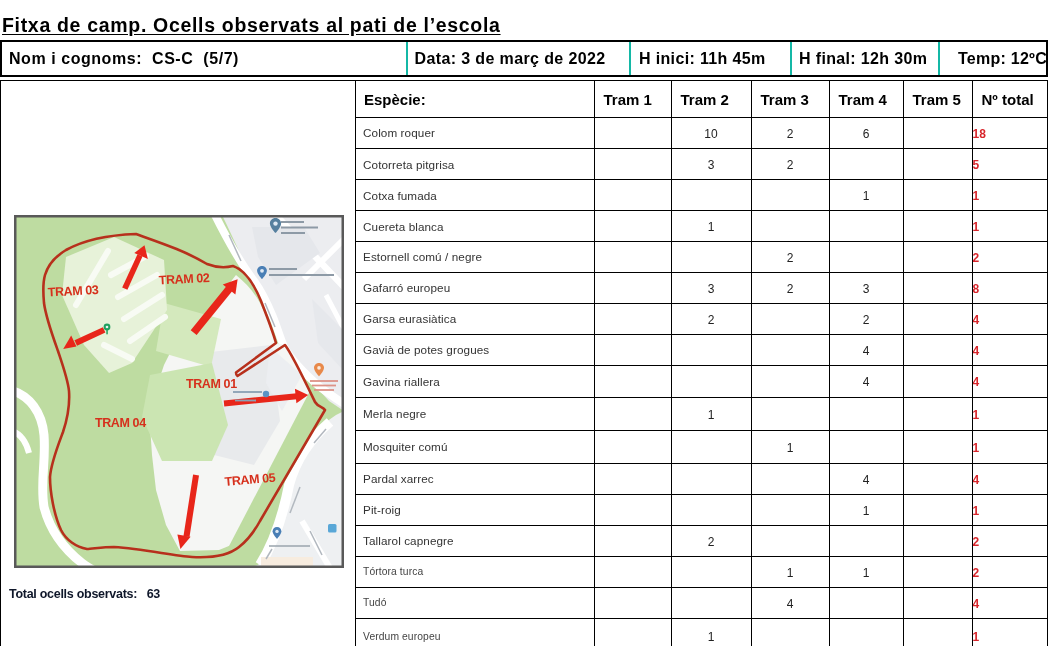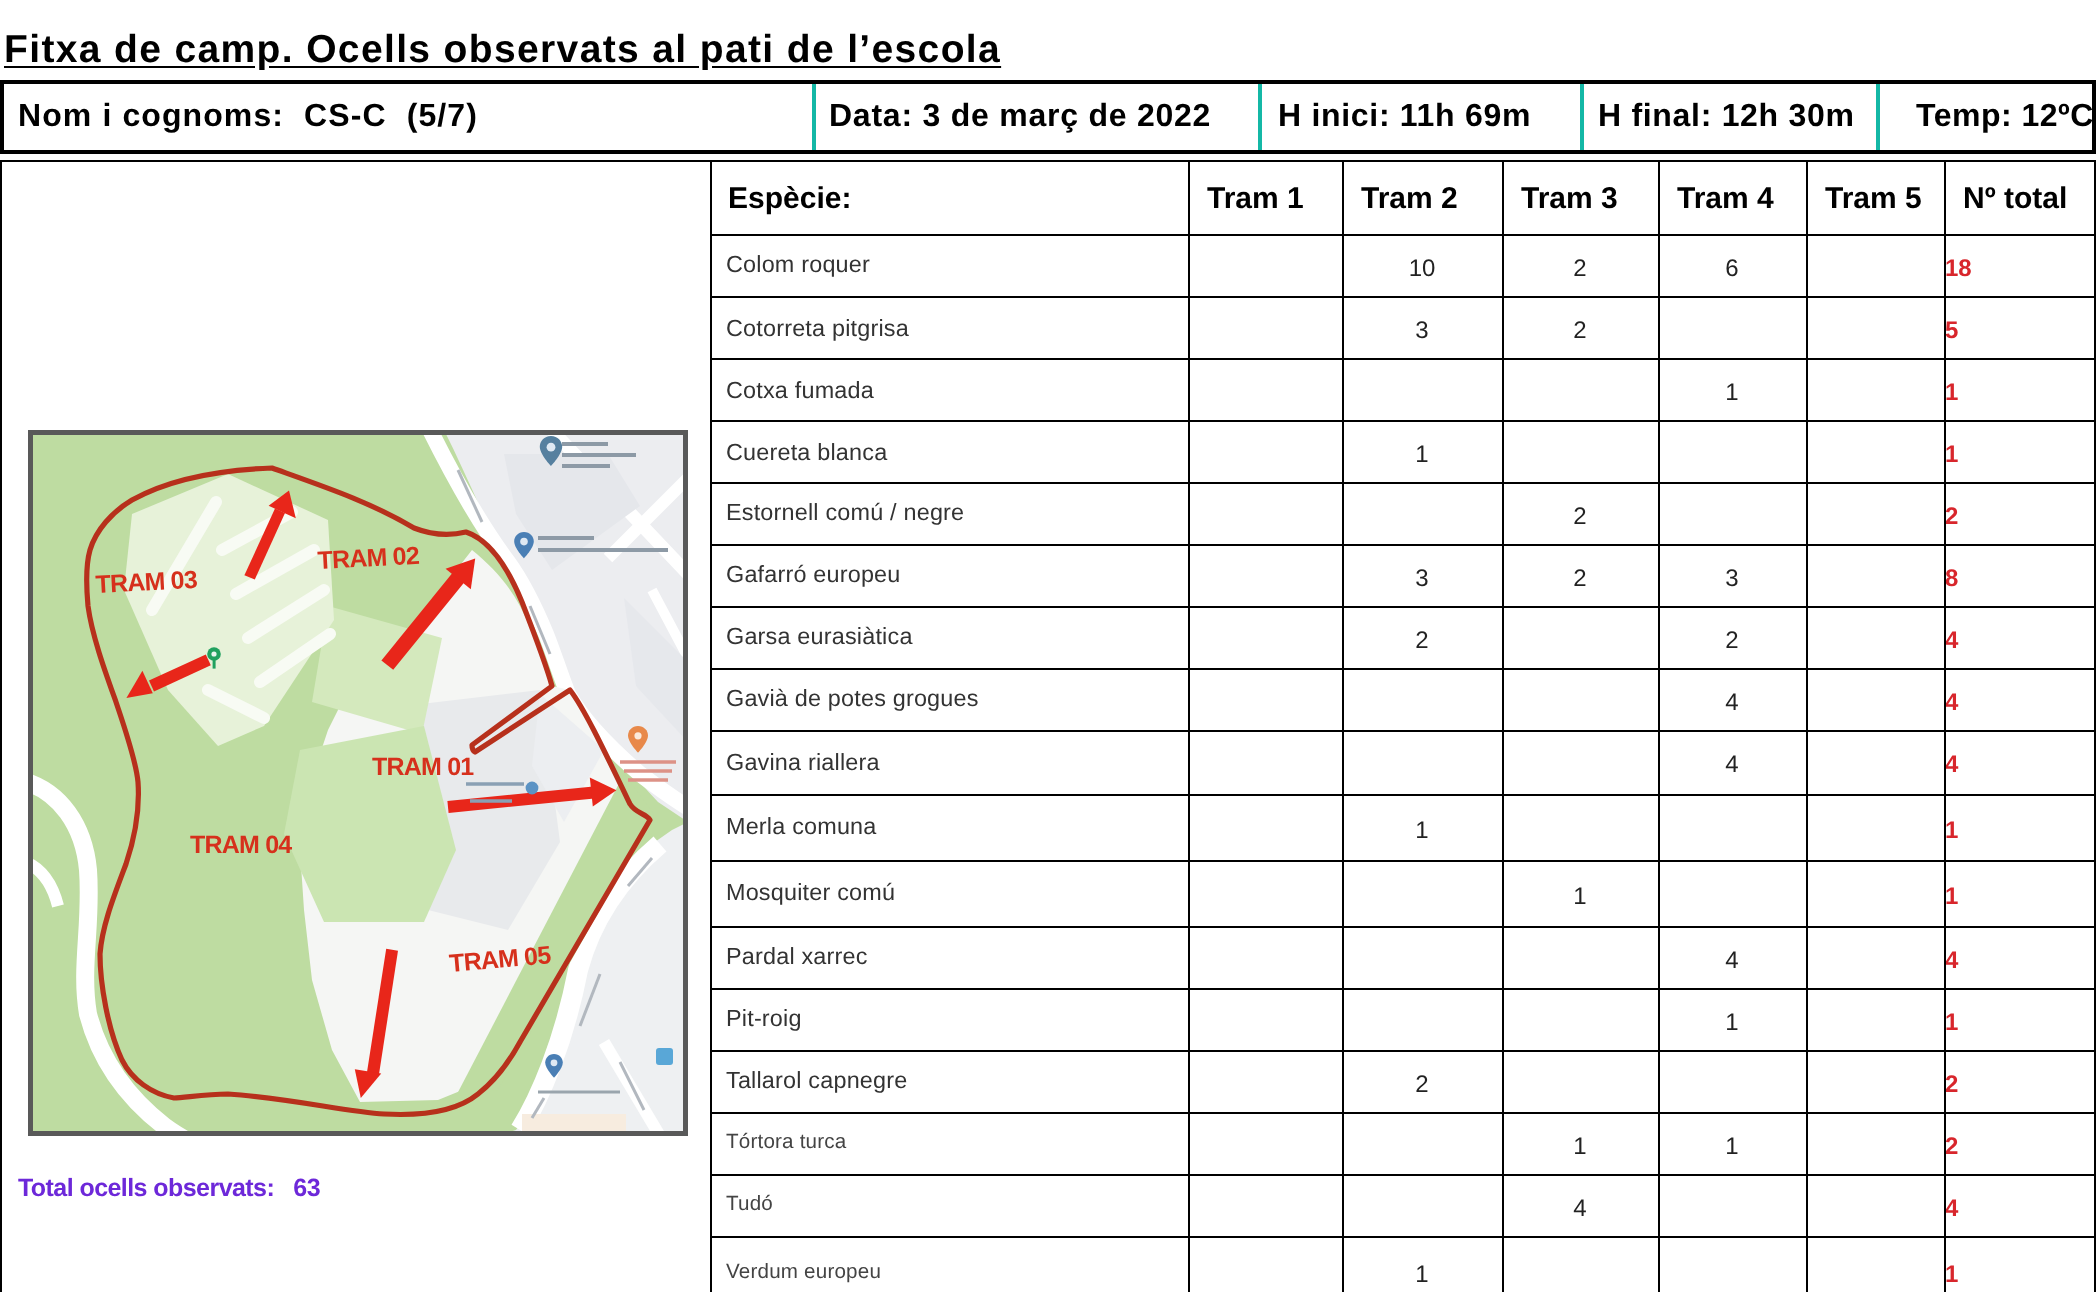--- a/index.html
+++ b/index.html
@@ -11,30 +11,30 @@
   #t1 .c{border-left:2px solid #14b8a6;height:100%;box-sizing:border-box;display:flex;align-items:center;font-weight:bold;font-size:16px;color:#000;white-space:pre;padding-top:2px;}
   #t1 .c:first-child{border-left:none;border-radius:15px;}
   
   #t2{left:0px;top:68px;border-collapse:collapse;table-layout:fixed;width:1047px;}
   #t2 td{border:1px solid #000;padding:0;margin:0;overflow:hidden;white-space:nowrap;}
   #t2 .sp{padding-left:7px;font-size:11.7px;color:#333;vertical-align:middle;letter-spacing:0.1px;}
   #t2 .sm{font-size:10.3px;color:#444;}
   #t2 .n{text-align:center;font-size:12px;color:#222;vertical-align:middle;padding-top:2px;}
   #t2 .r{text-align:left;font-size:12px;font-weight:bold;color:#d8262c;vertical-align:middle;padding-top:2px;}
   #t2 .hd{font-weight:bold;font-size:15px;color:#000;vertical-align:middle;padding-left:9px;padding-top:2px;}
-  #total{left:9px;top:575px;font-size:12.5px;font-weight:bold;color:#6d28d9;white-space:pre;line-height:1.15;letter-spacing:-0.28px;text-align:right;}
+  #total{left:9px;top:575px;font-size:12.5px;font-weight:bold;color:#0f172a;white-space:pre;line-height:1.15;letter-spacing:-0.28px;text-align:right;}
 </style>
 </head>
 <body>
 <div id="title" class="abs">Fitxa de camp. Ocells observats al pati de l’escola</div>
 
 <div id="t1" class="abs">
   <div class="c" style="width:403.5px;padding-left:7px;letter-spacing:0.55px;">Nom i cognoms:  CS-C  (5/7)</div>
   <div class="c" style="width:223.5px;padding-left:7px;letter-spacing:0.38px;">Data: 3 de març de 2022</div>
-  <div class="c" style="width:161px;padding-left:8px;letter-spacing:0.35px;">H inici: 11h 69m</div>
+  <div class="c" style="width:161px;padding-left:8px;letter-spacing:0.35px;">H inici: 11h 45m</div>
   <div class="c" style="width:148px;padding-left:7px;letter-spacing:0.35px;">H final: 12h 30m</div>
   <div class="c" style="width:108px;padding-left:18px;letter-spacing:0.25px;">Temp: 12ºC</div>
 </div>
 
 <table id="t2" class="abs">
 <colgroup>
 <col style="width:355px">
       <col style="width:238.5px">
       <col style="width:77px">
       <col style="width:80px">
@@ -129,21 +129,21 @@
 <tr style="height:32px">
         <td class="sp">Gavina riallera</td>
         <td class="n"></td>
         <td class="n"></td>
         <td class="n"></td>
         <td class="n">4</td>
         <td class="n"></td>
         <td class="r">4</td>
       </tr>
 <tr style="height:33px">
-        <td class="sp">Merla comuna</td>
+        <td class="sp">Merla negre</td>
         <td class="n"></td>
         <td class="n">1</td>
         <td class="n"></td>
         <td class="n"></td>
         <td class="n"></td>
         <td class="r">1</td>
       </tr>
 <tr style="height:33px">
         <td class="sp">Mosquiter comú</td>
         <td class="n"></td>

